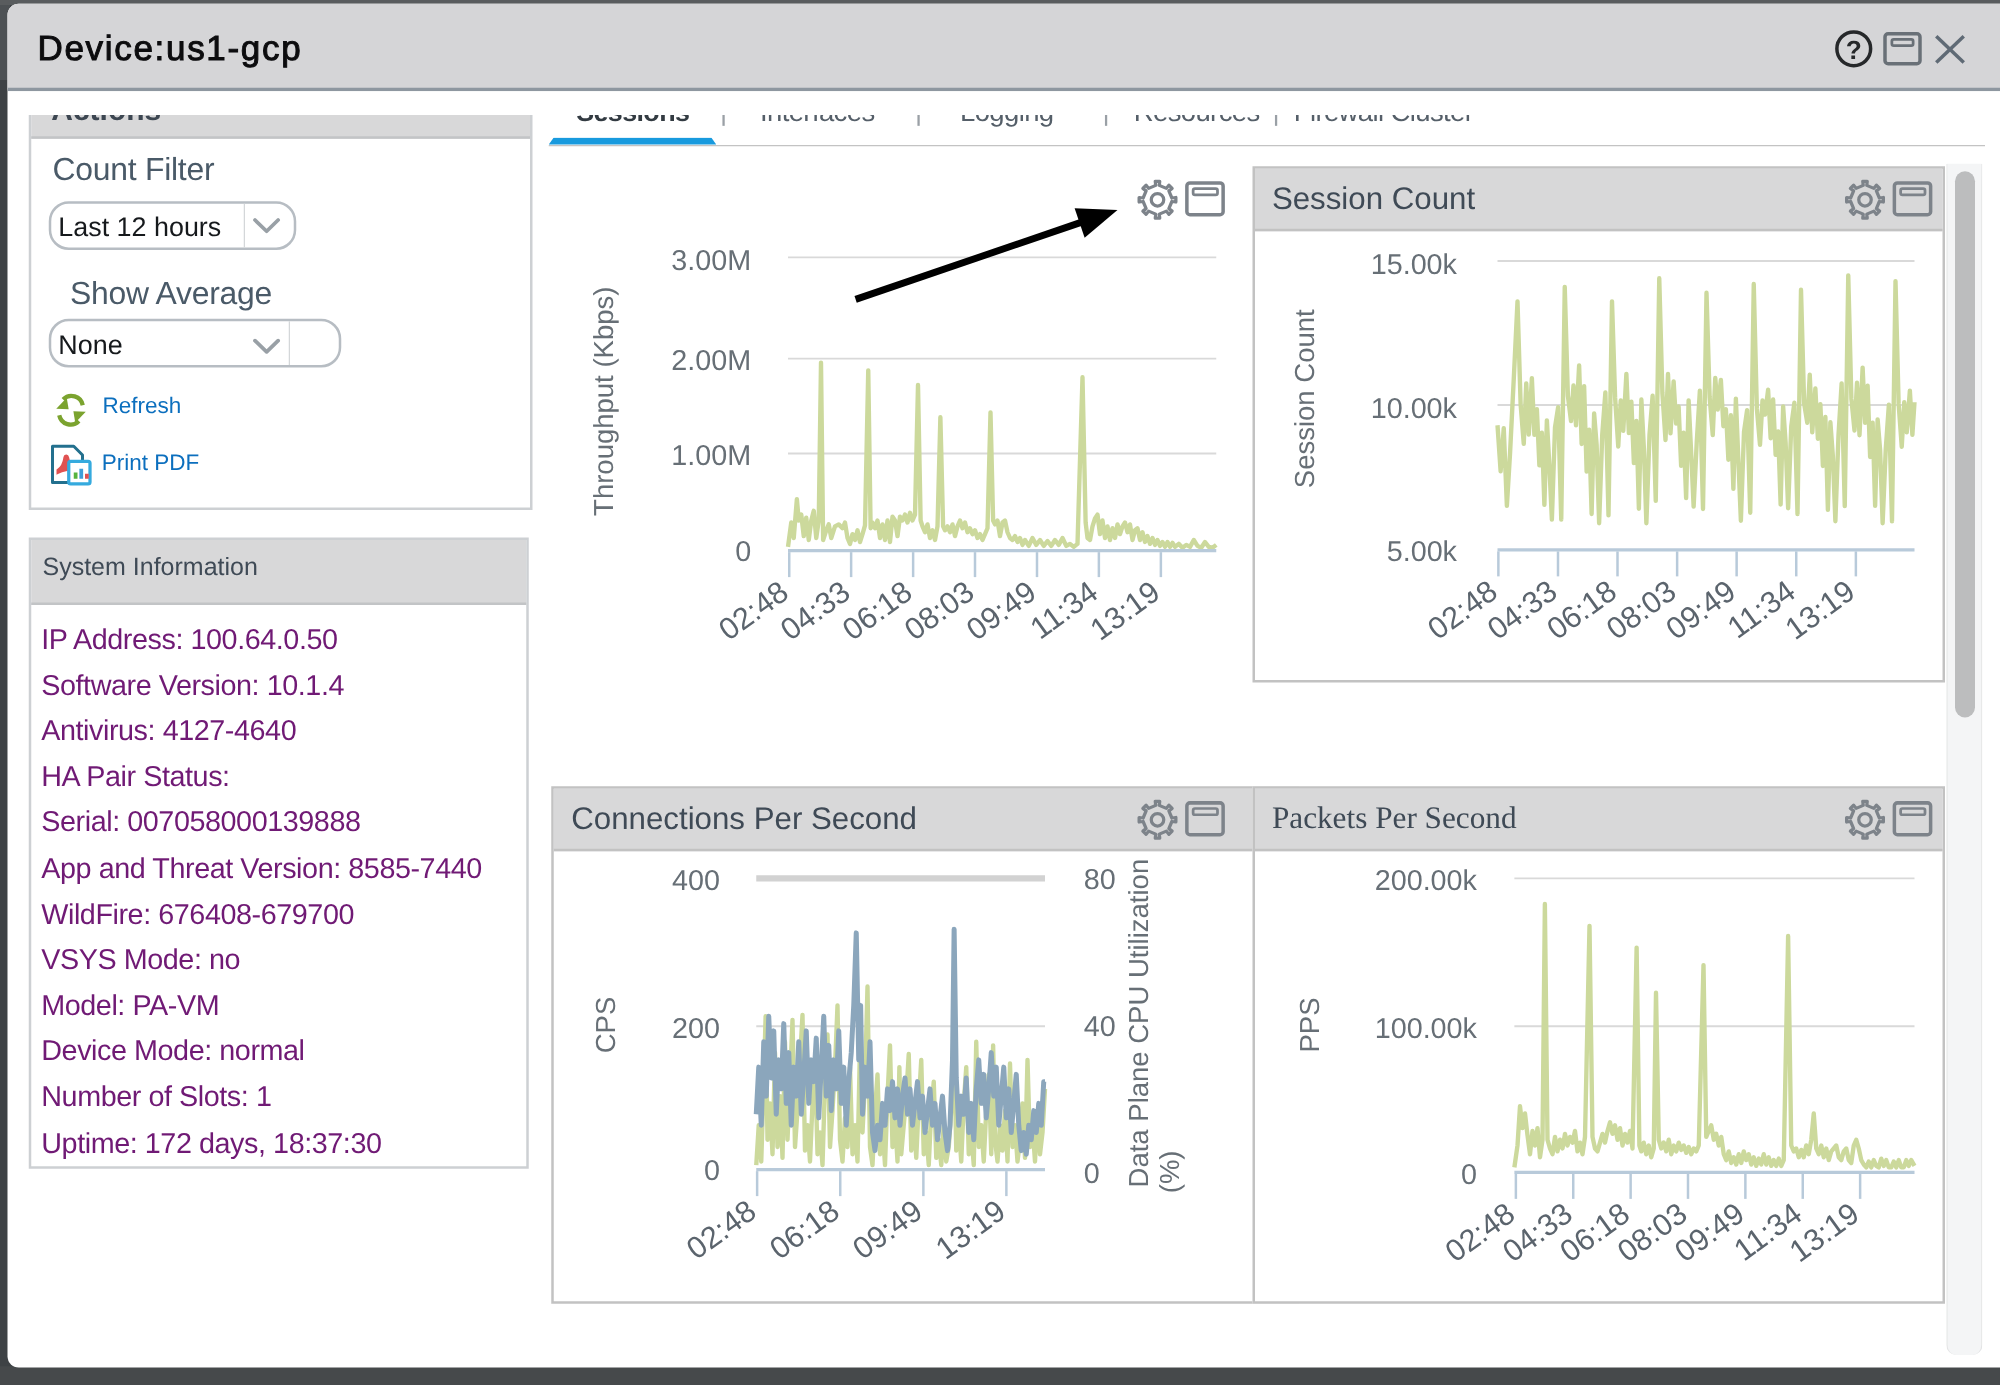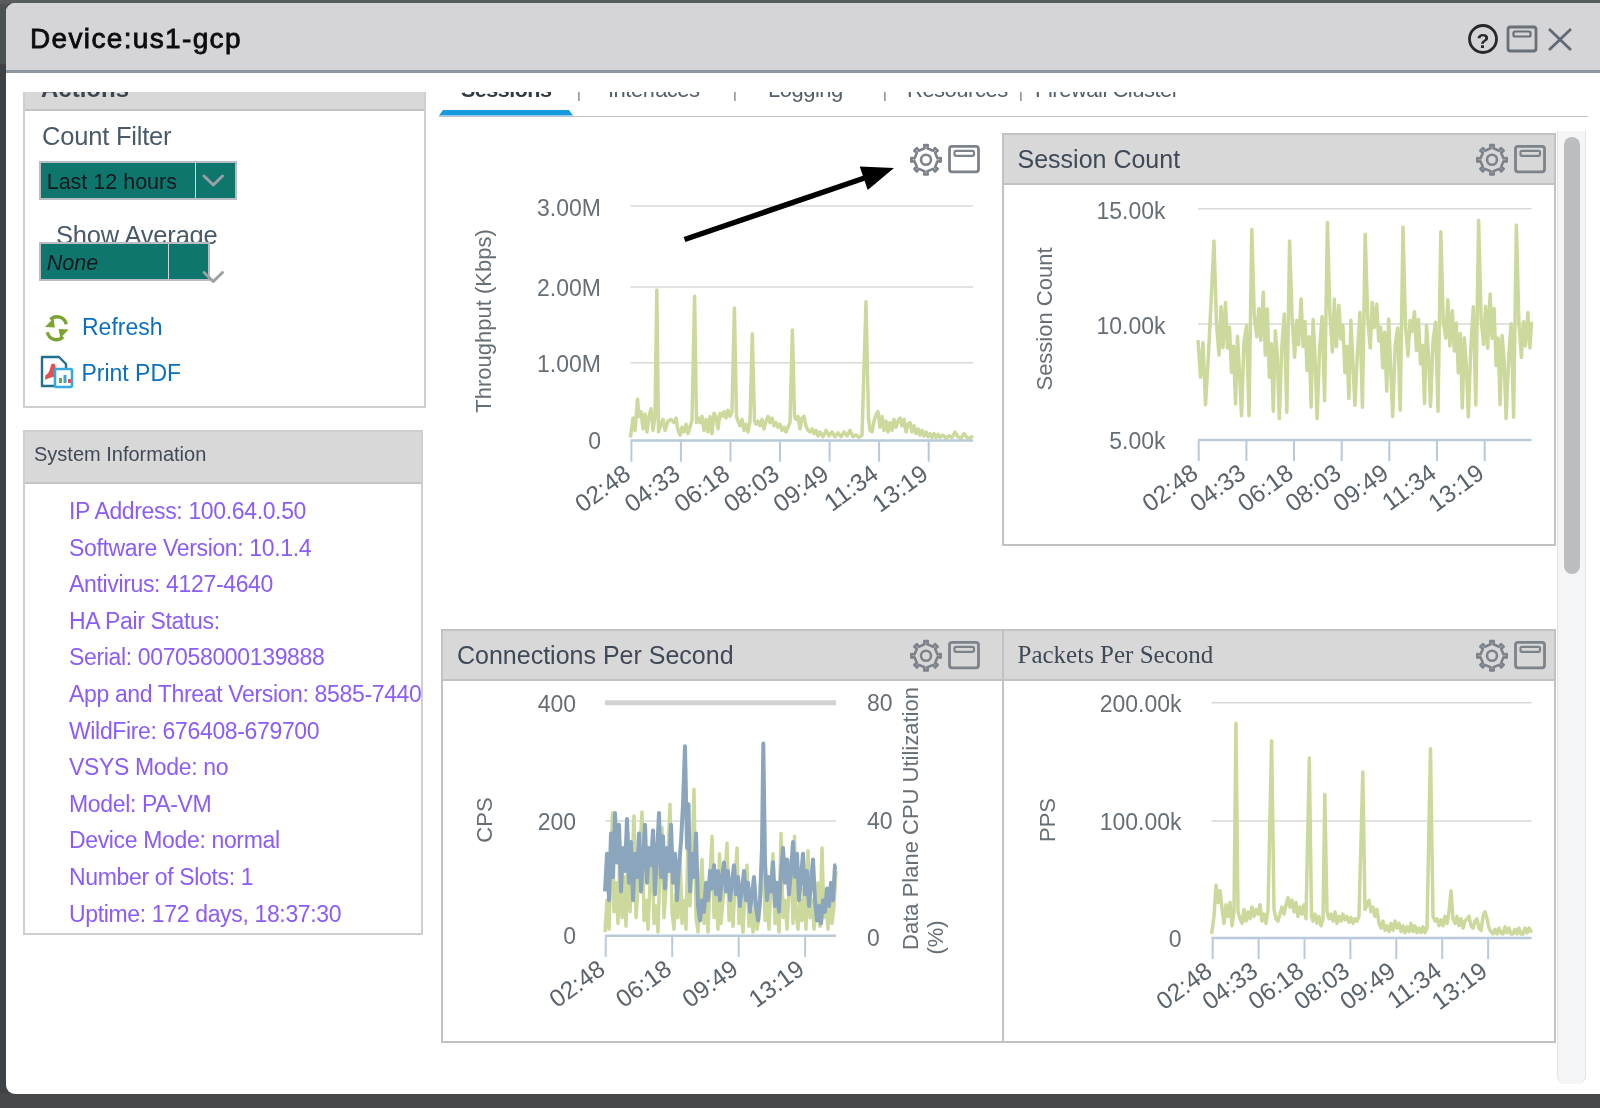--- a/index.html
+++ b/index.html
@@ -10,26 +10,26 @@
   border-radius:9px 0 0 9px; }
 #titlebar { left:6px; top:3px; width:1594px; height:70px; background:#d5d5d7;
   border-bottom:3px solid #8e97a0; border-radius:9px 0 0 0; }
 #title { left:30px; top:22.5px; font-size:28px; font-weight:normal; -webkit-text-stroke:0.8px #0c0c0e; color:#0c0c0e; letter-spacing:1.35px; }
 .panel { border:2px solid #cdd0d3; background:#fff; }
 .phead { position:absolute; left:0; top:0; right:0; background:#d8d8d9; border-bottom:2px solid #c2c4c6; }
 .ptitle { position:absolute; color:#3f4a56; }
 .chpanel { border:2px solid #c2c2c2; background:#fff; }
 .chhead { position:absolute; left:0; top:0; right:0; height:50px; background:#d8d8d9; border-bottom:2px solid #c2c2c2; }
 .chtitle { position:absolute; left:14px; top:10px; font-size:25px; color:#3f4a56; }
-.sel { position:absolute; border:2px solid #b7bdc3; border-radius:0; background:#0f766e; }
+.sel { position:absolute; border:2px solid #b7bdc3; border-radius:16px; background:#ffffff; }
 .sel .txt { position:absolute; left:6px; top:7px; font-size:21.5px; color:#16191c; }
 .sel .div { position:absolute; right:39px; top:0; bottom:0; width:1px; background:#d4d7d9; }
 .lbl { position:absolute; font-size:25.5px; color:#4a5a68; letter-spacing:-0.2px; }
-.link { position:absolute; font-size:23px; color:#0c6fbe; }
-.sysline { font-size:23px; letter-spacing:-0.35px; color:#8b5cf6; line-height:36.6px; white-space:nowrap;margin-left:36px; }
+.link { position:absolute; font-size:18px; color:#0c6fbe; }
+.sysline { font-size:23px; letter-spacing:-0.35px; color:#701a75; line-height:36.6px; white-space:nowrap; }
 .tabtxt { position:absolute; font-size:22px; color:#555f69; top:2.2px; letter-spacing:-0.5px; }
 .tabsep { position:absolute; font-size:22px; color:#9aa0a6; top:1px; }
 </style></head>
 <body>
 <div id="stage">
   <div class="abs" style="left:0;top:0;width:1600px;height:4px;background:#595c5e;"></div>
   <div class="abs" style="left:0;top:4px;width:8px;height:60px;background:#4d5154;"></div>
   <div class="abs" style="left:0;top:1093px;width:1600px;height:15px;background:#46494b;"></div>
   <div class="abs" style="left:1590px;top:1083px;width:10px;height:10px;background:radial-gradient(circle 10px at 0 0, rgba(62,66,69,0) 9px, #3e4245 10px);"></div>
   <div class="abs" id="modal"></div>
@@ -37,21 +37,21 @@
   <div class="abs panel" style="left:23px; top:83px; width:403px; height:325px;">
     <div class="phead" style="height:26px;"></div>
     <div class="ptitle" style="left:16px; top:-10px; font-size:24px; font-weight:bold; color:#3c4651;">Actions</div>
   </div>
   <div class="abs lbl" style="left:42px; top:122px;">Count Filter</div>
   <div class="abs sel" style="left:38.7px; top:161px; width:198px; height:38.5px;">
     <div class="txt">Last 12 hours</div>
       <div class="div"></div>
   </div>
   <div class="abs lbl" style="left:56px; top:220.5px;">Show Average</div>
-  <div class="abs sel" style="left:38.7px; top:242px; width:171px; height:38.5px;font-style:italic;">
+  <div class="abs sel" style="left:38.7px; top:255px; width:234px; height:38.5px;">
     <div class="txt">None</div>
       <div class="div"></div>
   </div>
   <div class="abs link" style="left:82px; top:314px;">Refresh</div>
   <div class="abs link" style="left:81.4px; top:360px;">Print PDF</div>
 
   <div class="abs panel" style="left:23px; top:430px; width:400px; height:505px;">
     <div class="phead" style="height:52px;"></div>
     <div class="ptitle" style="left:9px; top:11px; font-size:20px;">System Information</div>
     <div class="abs sysline" style="left:8px; top:61px;">IP Address: 100.64.0.50<br>Software Version: 10.1.4<br>Antivirus: 4127-4640<br>HA Pair Status:<br>Serial: 007058000139888<br>App and Threat Version: 8585-7440<br>WildFire: 676408-679700<br>VSYS Mode: no<br>Model: PA-VM<br>Device Mode: normal<br>Number of Slots: 1<br>Uptime: 172 days, 18:37:30</div>

